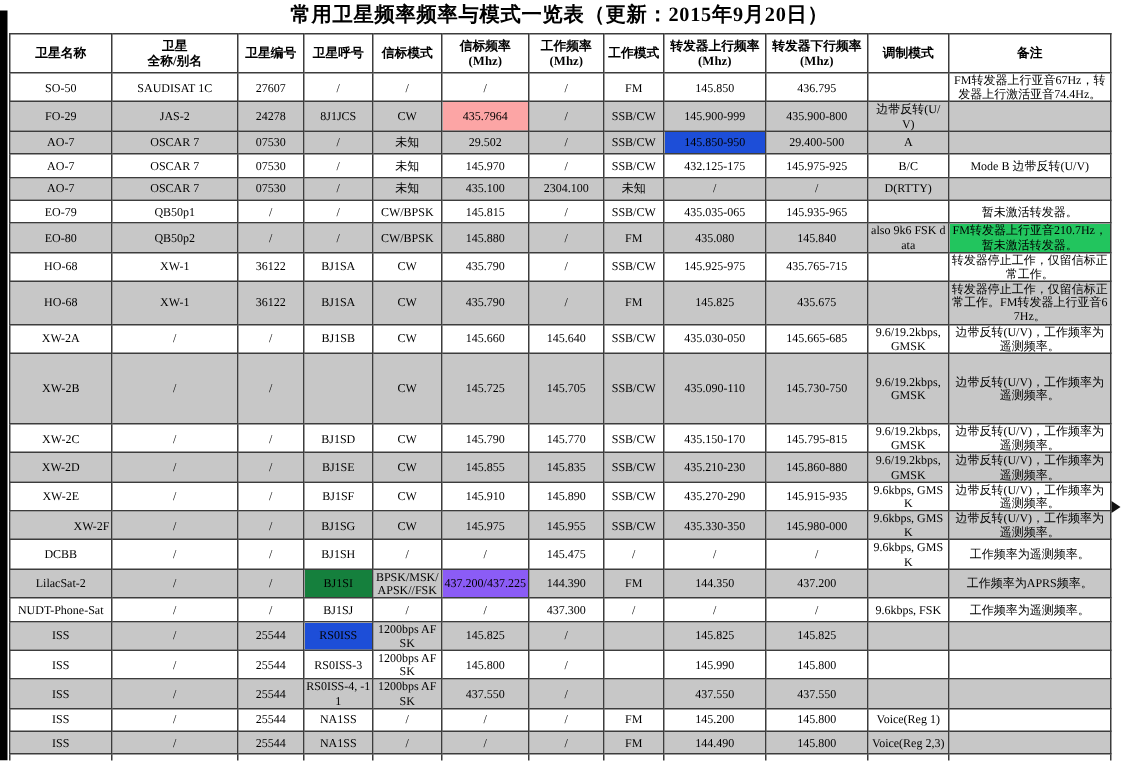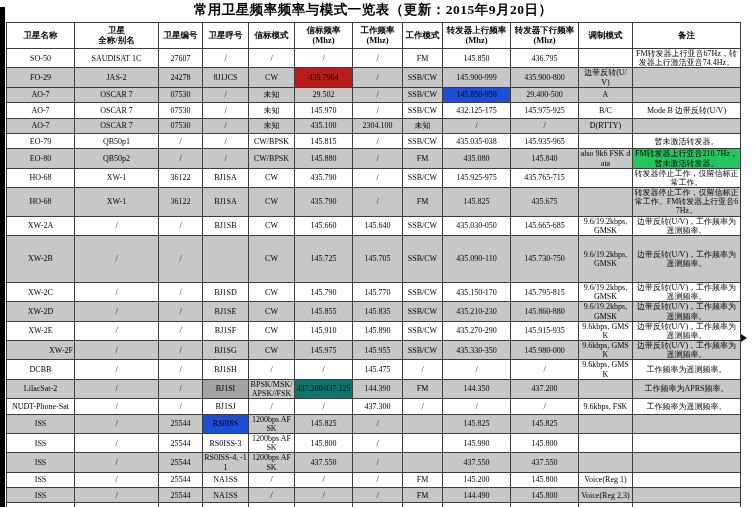--- a/index.html
+++ b/index.html
@@ -90,21 +90,21 @@
         <td class="c9">436.795</td>
         <td class="c10"></td>
         <td class="c11">FM转发器上行亚音67Hz，转发器上行激活亚音74.4Hz。</td>
       </tr>
       <tr>
         <td class="c0" style="background: rgb(199, 199, 199);">FO-29</td>
         <td class="c1" style="background: rgb(199, 199, 199);">JAS-2</td>
         <td class="c2" style="background: rgb(199, 199, 199);">24278</td>
         <td class="c3" style="background: rgb(199, 199, 199);">8J1JCS</td>
         <td class="c4" style="background: rgb(199, 199, 199);">CW</td>
-        <td class="c5" style="background: #b91c1c;">435.7964</td>
+        <td class="c5" style="background: #fca5a5;">435.7964</td>
         <td class="c6" style="background: rgb(199, 199, 199);">/</td>
         <td class="c7" style="background: rgb(199, 199, 199);">SSB/CW</td>
         <td class="c8" style="background: rgb(199, 199, 199);">145.900-999</td>
         <td class="c9" style="background: rgb(199, 199, 199);">435.900-800</td>
         <td class="c10" style="background: rgb(199, 199, 199);">边带反转(U/V)</td>
         <td class="c11" style="background: rgb(199, 199, 199);"></td>
       </tr>
       <tr>
         <td class="c0" style="background: rgb(199, 199, 199);">AO-7</td>
         <td class="c1" style="background: rgb(199, 199, 199);">OSCAR 7</td>
@@ -149,21 +149,21 @@
       </tr>
       <tr>
         <td class="c0">EO-79</td>
         <td class="c1">QB50p1</td>
         <td class="c2">/</td>
         <td class="c3">/</td>
         <td class="c4">CW/BPSK</td>
         <td class="c5">145.815</td>
         <td class="c6">/</td>
         <td class="c7">SSB/CW</td>
-        <td class="c8">435.035-038</td>
+        <td class="c8">435.035-065</td>
         <td class="c9">145.935-965</td>
         <td class="c10"></td>
         <td class="c11">暂未激活转发器。</td>
       </tr>
       <tr>
         <td class="c0" style="background: rgb(199, 199, 199);">EO-80</td>
         <td class="c1" style="background: rgb(199, 199, 199);">QB50p2</td>
         <td class="c2" style="background: rgb(199, 199, 199);">/</td>
         <td class="c3" style="background: rgb(199, 199, 199);">/</td>
         <td class="c4" style="background: rgb(199, 199, 199);">CW/BPSK</td>
@@ -298,23 +298,23 @@
         <td class="c7">/</td>
         <td class="c8">/</td>
         <td class="c9">/</td>
         <td class="c10">9.6kbps, GMSK</td>
         <td class="c11">工作频率为遥测频率。</td>
       </tr>
       <tr>
         <td class="c0" style="background: rgb(199, 199, 199);">LilacSat-2</td>
         <td class="c1" style="background: rgb(199, 199, 199);">/</td>
         <td class="c2" style="background: rgb(199, 199, 199);">/</td>
-        <td class="c3" style="background: #a3a3a3;">BJ1SI</td>
+        <td class="c3" style="background: #15803d;">BJ1SI</td>
         <td class="c4" style="background: rgb(199, 199, 199);">BPSK/MSK/APSK//FSK</td>
-        <td class="c5" style="background: #0f766e;">437.200/437.225</td>
+        <td class="c5" style="background: #8b5cf6;">437.200/437.225</td>
         <td class="c6" style="background: rgb(199, 199, 199);">144.390</td>
         <td class="c7" style="background: rgb(199, 199, 199);">FM</td>
         <td class="c8" style="background: rgb(199, 199, 199);">144.350</td>
         <td class="c9" style="background: rgb(199, 199, 199);">437.200</td>
         <td class="c10" style="background: rgb(199, 199, 199);"></td>
         <td class="c11" style="background: rgb(199, 199, 199);">工作频率为APRS频率。</td>
       </tr>
       <tr>
         <td class="c0">NUDT-Phone-Sat</td>
         <td class="c1">/</td>

